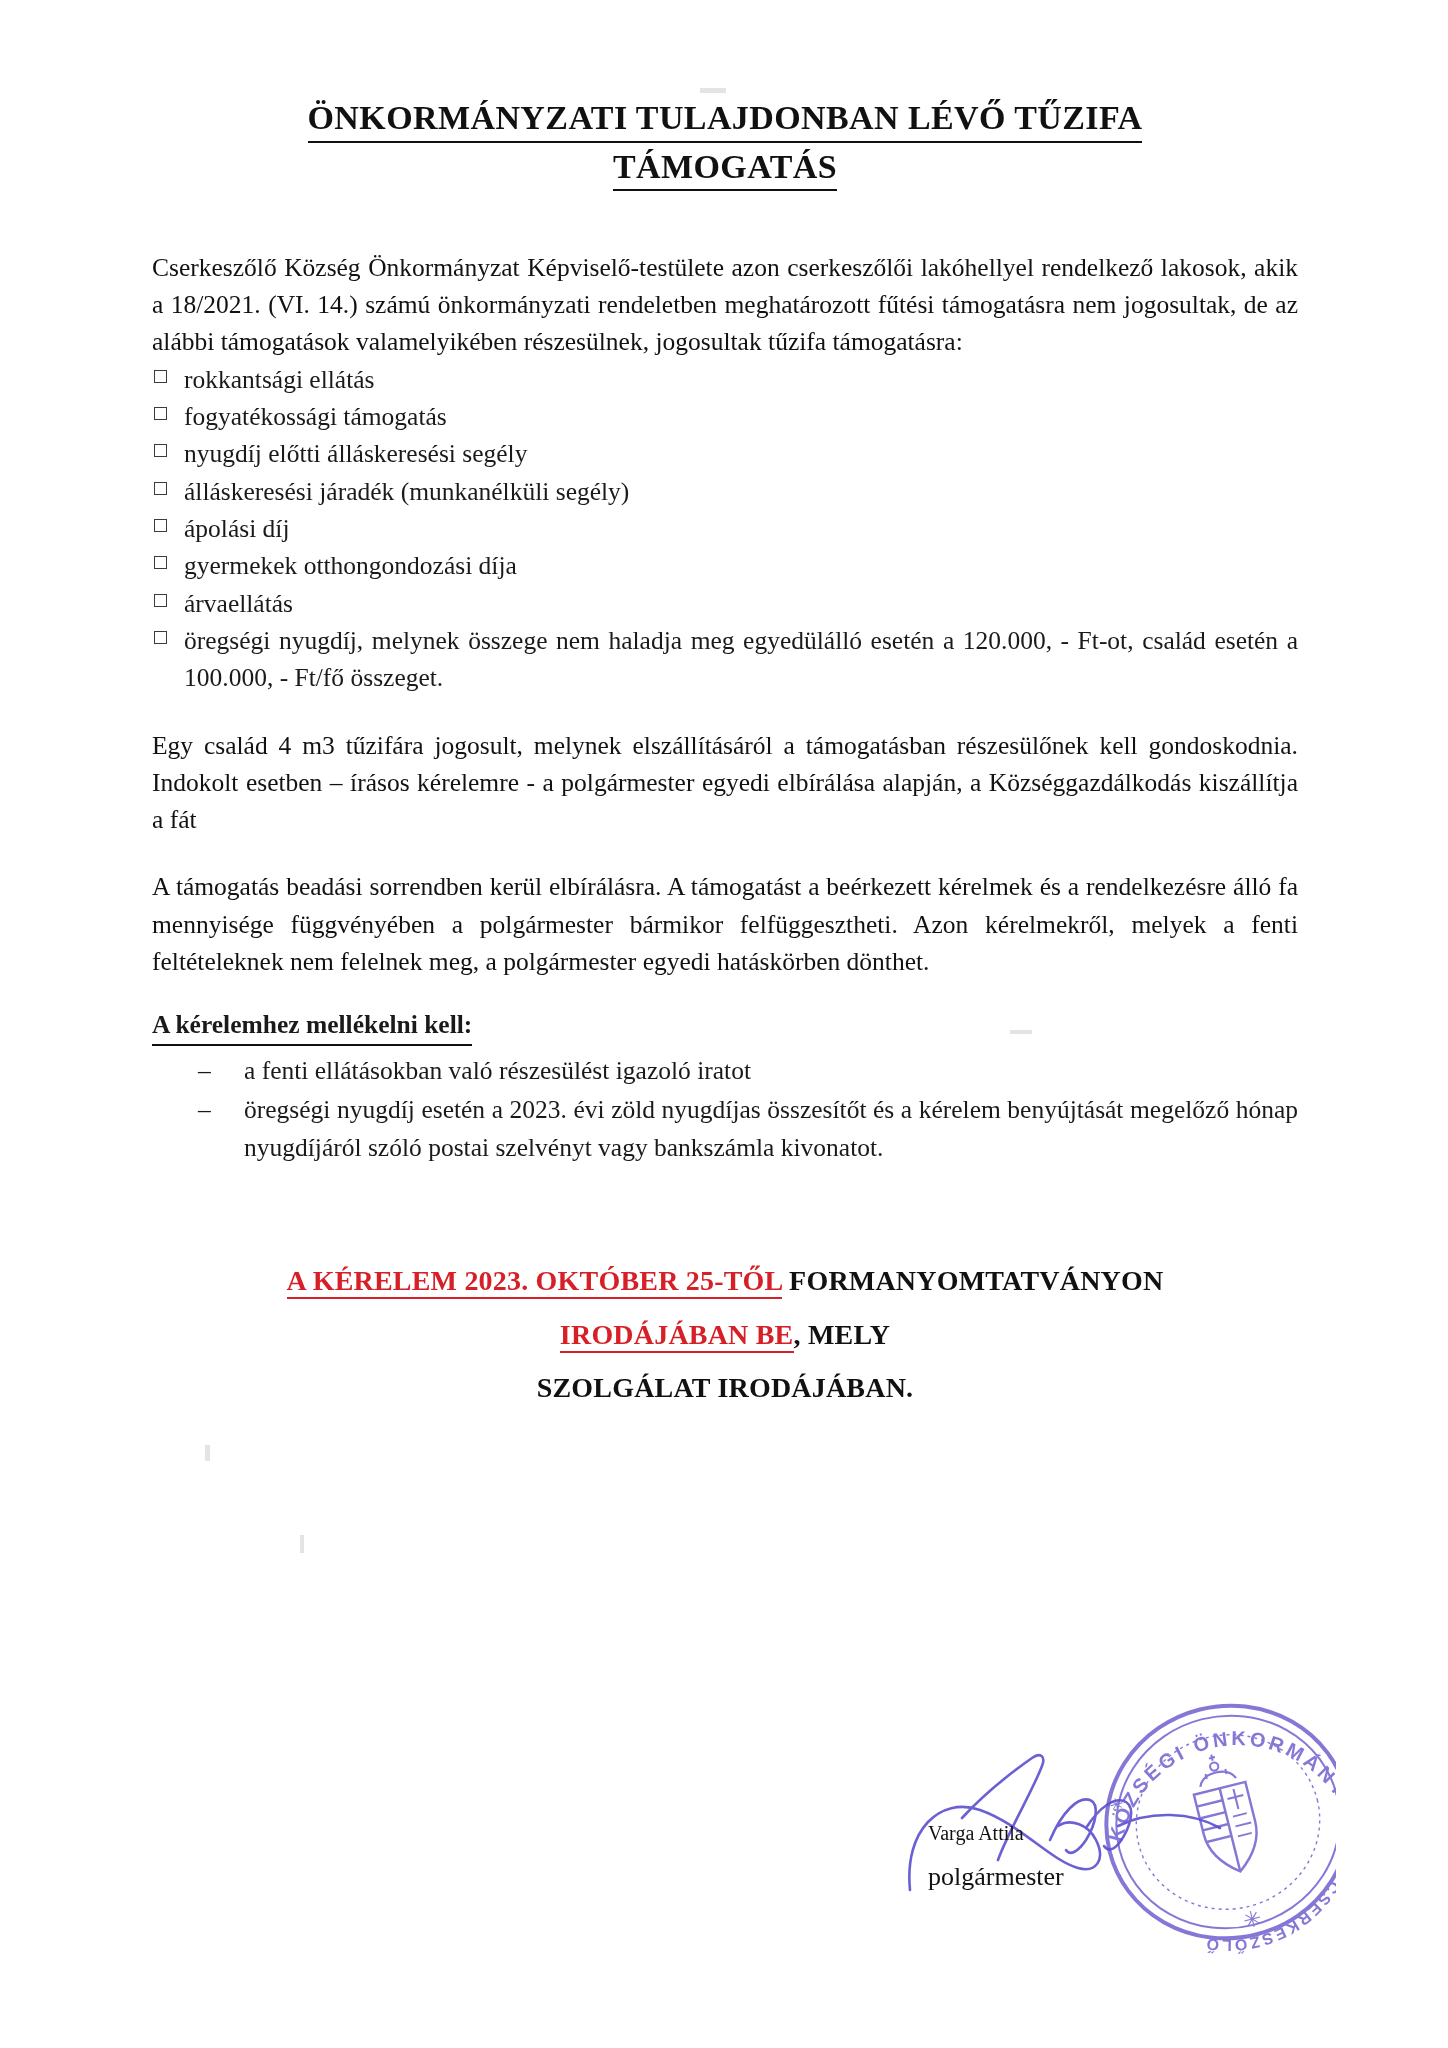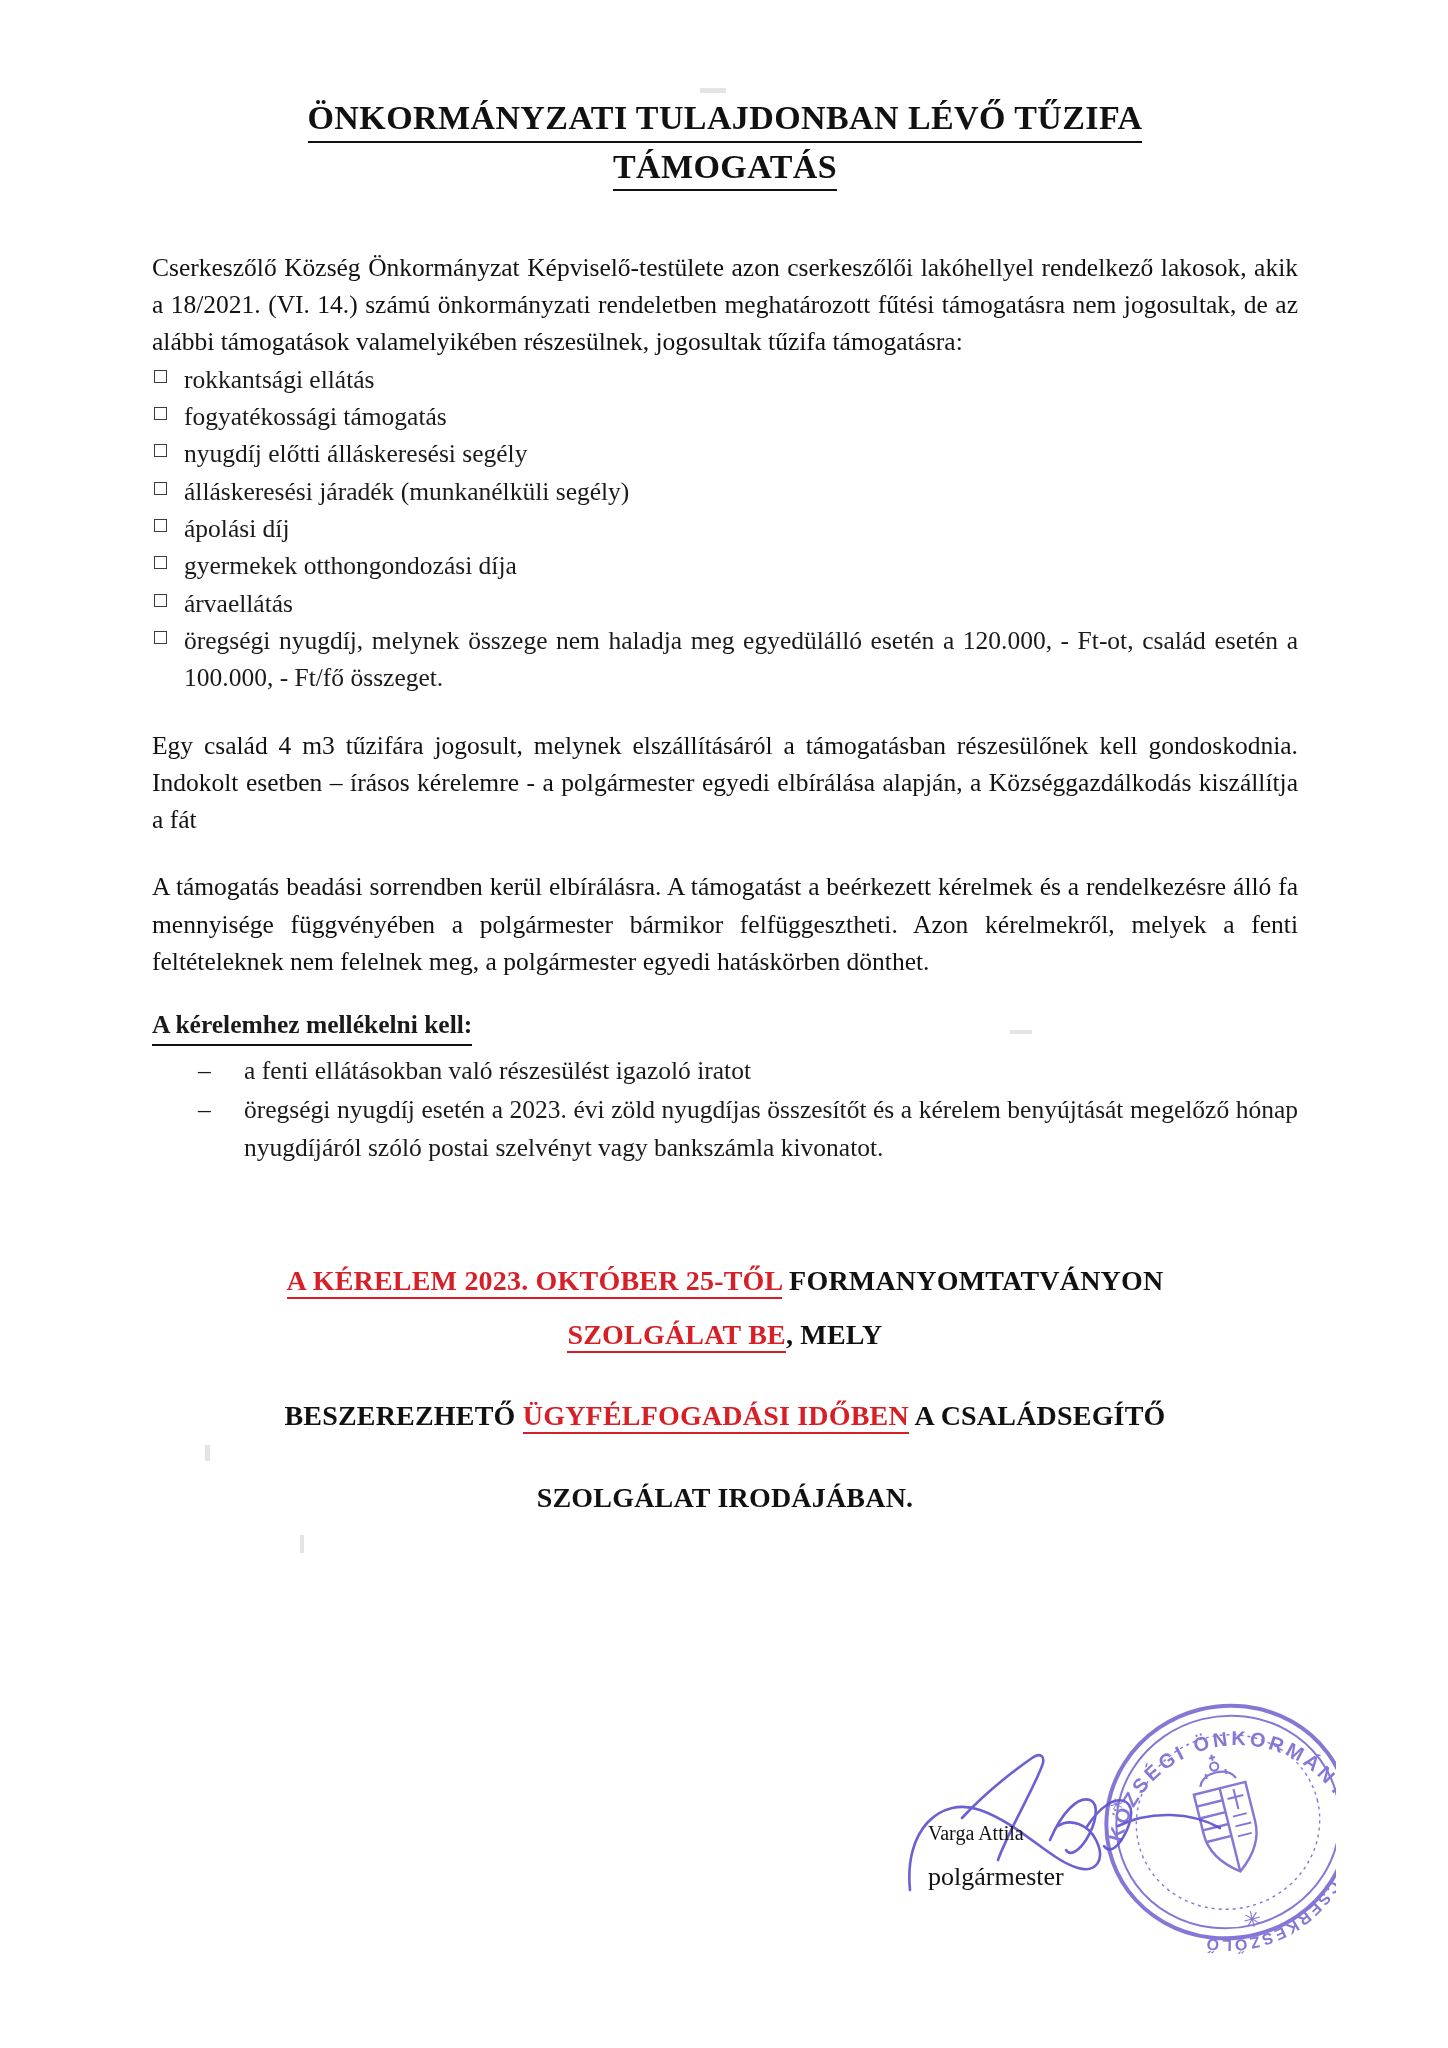--- a/index.html
+++ b/index.html
@@ -233,26 +233,21 @@
           <li><span class="dash">–</span><span>öregségi nyugdíj esetén a 2023. évi zöld nyugdíjas összesítőt és a kérelem benyújtását megelőző hónap nyugdíjáról szóló postai szelvényt vagy bankszámla kivonatot.</span></li>
         </ul>
       </div>
 
       <div class="notice">
         <div class="row">
           <span class="red-u">A KÉRELEM 2023. OKTÓBER 25-TŐL</span>
           <span class="blk">FORMANYOMTATVÁNYON</span>
         </div>
         <div class="row">
-          <span class="red-u">SZOLGÁLAT BE</span><span class="blk">, MELY</span>
-        </div>
-        <div class="row spaced">
-          <span class="blk">BESZEREZHETŐ</span>
-          <span class="red-u">ÜGYFÉLFOGADÁSI IDŐBEN</span>
-          <span class="blk">A CSALÁDSEGÍTŐ</span>
+          <span class="red-u">IRODÁJÁBAN BE</span><span class="blk">, MELY</span>
         </div>
         <div class="row">
           <span class="blk">SZOLGÁLAT IRODÁJÁBAN.</span>
         </div>
       </div>
 
     </div>
 
     <div class="sig-area">
 

